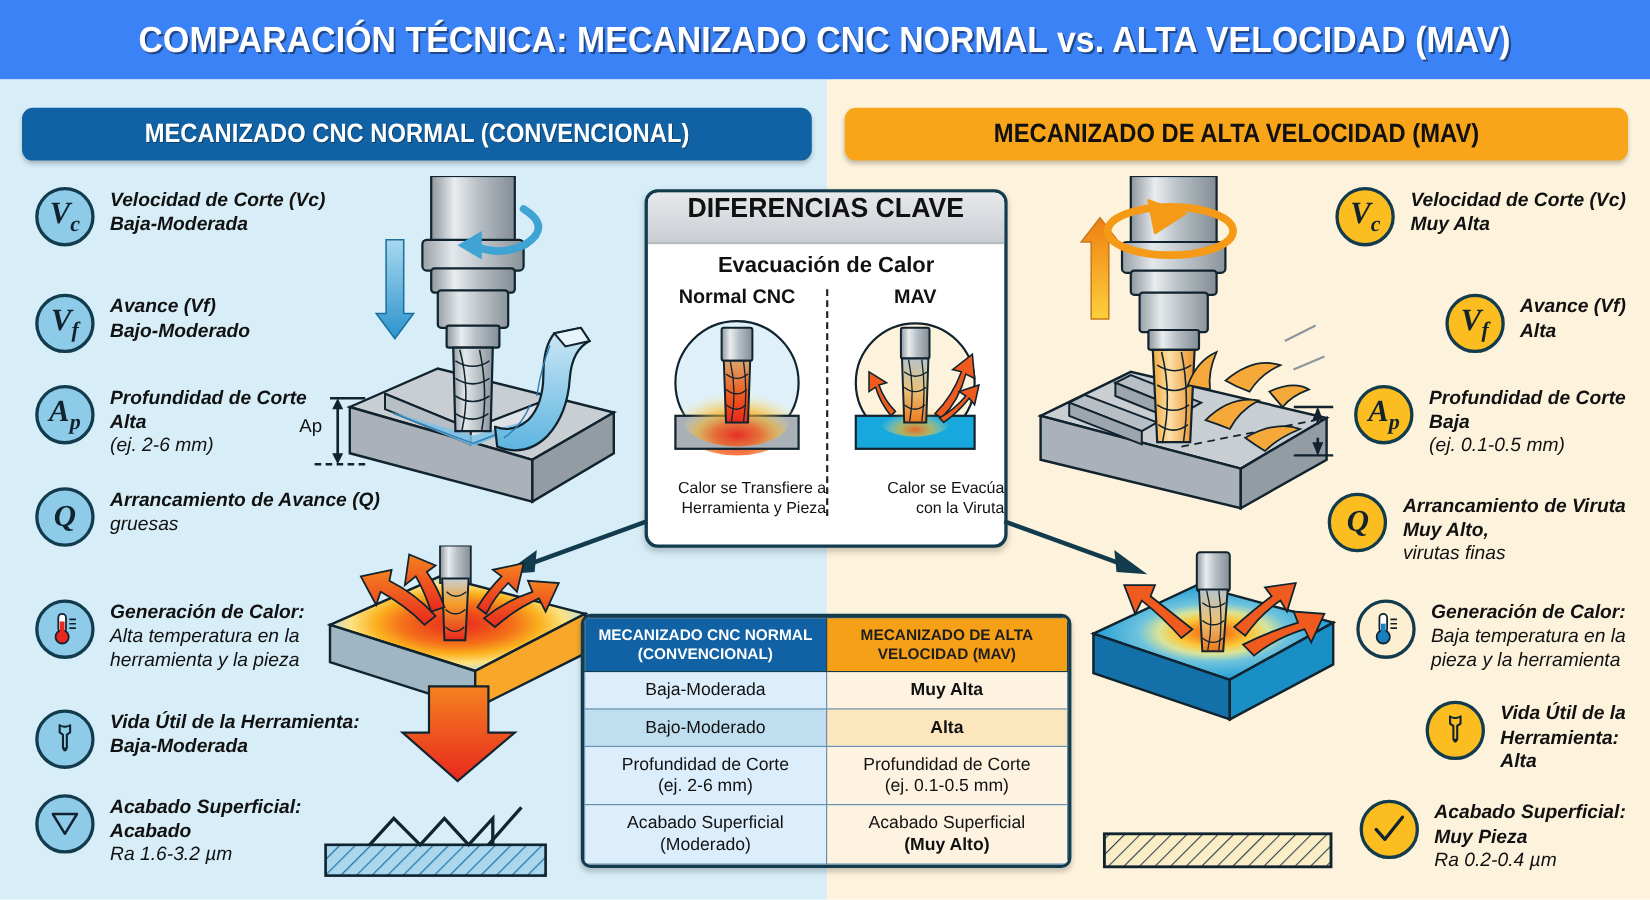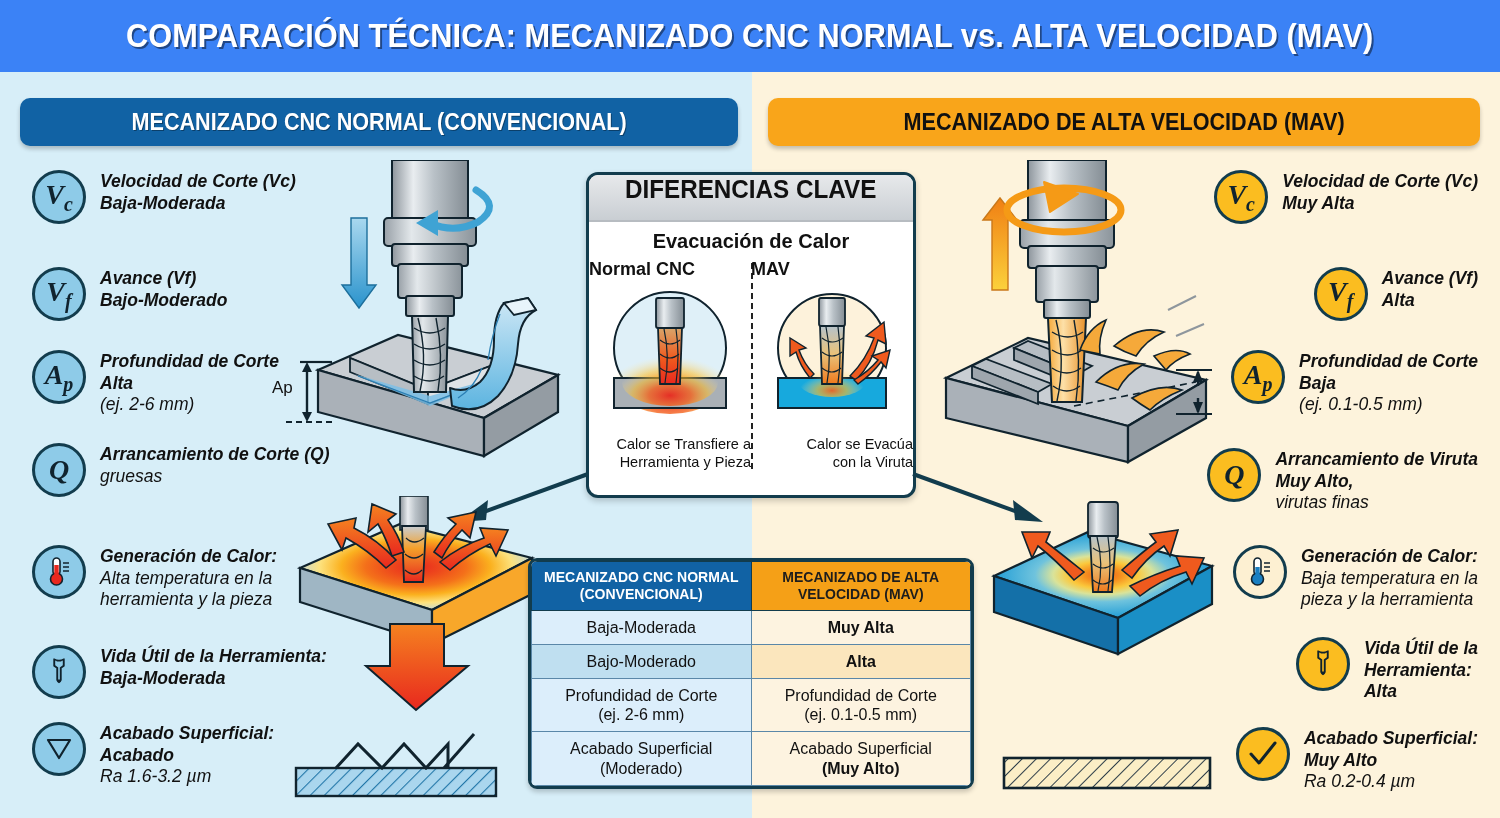--- a/index.html
+++ b/index.html
@@ -78,21 +78,21 @@
     display:flex;justify-content:center;
     border-bottom:2px solid #b7bcc1;
   }
   .keypanel .khead span{font-size:25px;font-weight:bold;color:#111;transform:scaleX(0.97);}
   .keypanel .ksub{
     text-align:center;font-size:20px;font-weight:bold;color:#111;margin-top:8px;
   }
   .kcols{display:flex;margin-top:6px;height:214px;position:relative;}
   .kcol{flex:1;position:relative;}
   .kdiv{position:absolute;left:50%;top:4px;bottom:4px;border-left:2px dashed #222;}
-  .kcol .kt{font-size:18px;font-weight:bold;color:#111;}
+  .kcol .kt{text-align:center;font-size:18px;font-weight:bold;color:#111;}
   .kcol .kcap{
     position:absolute;bottom:2px;left:0;right:0;text-align:right;
     font-size:14.5px;line-height:1.2;color:#111;
   }
 
   
   .cmp{
     position:absolute;left:528px;top:558px;width:446px;
     border:3px solid #123c4d;border-radius:9px;overflow:hidden;
     box-sizing:border-box;background:#fff;
@@ -167,21 +167,21 @@
       <span class="l b">Alta</span>
       <span class="l n">(ej. 2-6 mm)</span>
     </div>
   </div>
 
   <div class="spec left-col" style="top:443px;">
     <div class="circ">
       <span class="glyph">Q</span>
     </div>
     <div class="txt">
-      <span class="l b">Arrancamiento de Corte (Q)</span>
+      <span class="l b">Arrancamiento de Avance (Q)</span>
       <span class="l n">gruesas</span>
     </div>
   </div>
 
   <div class="spec left-col" style="top:545px;">
     <div class="circ">
       <svg width="30" height="34" viewBox="0 0 30 34">
         <rect x="9" y="3" width="7" height="17" rx="3.5" fill="#fff" stroke="#10232e" stroke-width="1.6"></rect>
         <circle cx="12.5" cy="24" r="6" fill="#e8281e" stroke="#10232e" stroke-width="1.6"></circle>
         <rect x="10.3" y="10" width="4.4" height="13" fill="#e8281e"></rect>
@@ -302,21 +302,21 @@
   </div>
 
   <div class="spec right-col" style="top:727px;">
     <div class="circ">
       <svg width="32" height="28" viewBox="0 0 32 28">
         <path d="M4 14 L12 23 L28 3" fill="none" stroke="#10232e" stroke-width="3" stroke-linecap="round" stroke-linejoin="round"></path>
       </svg>
     </div>
     <div class="txt">
       <span class="l b">Acabado Superficial:</span>
-      <span class="l b">Muy Alto</span>
+      <span class="l b">Muy Pieza</span>
       <span class="l n">Ra 0.2-0.4 µm</span>
     </div>
   </div>
 
   <svg class="illo" style="left:288px;top:160px;" width="300" height="305" viewBox="0 0 300 305">
     <defs>
       <linearGradient id="steel" x1="0" y1="0" x2="1" y2="0">
         <stop offset="0%" stop-color="#8d959c"></stop>
           <stop offset="28%" stop-color="#e9edf0"></stop>
         <stop offset="55%" stop-color="#b9c1c7"></stop>

